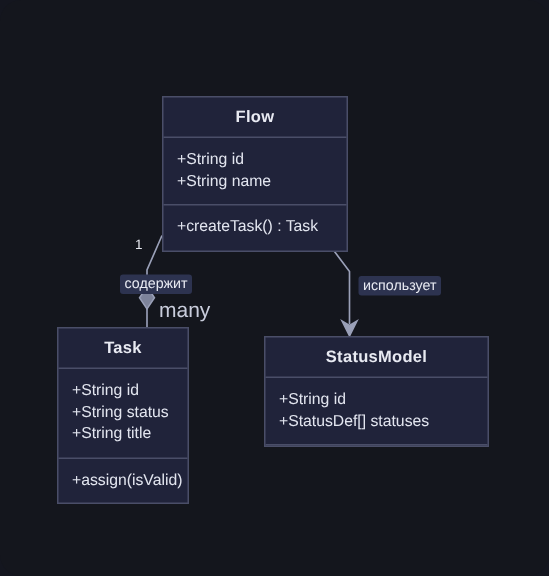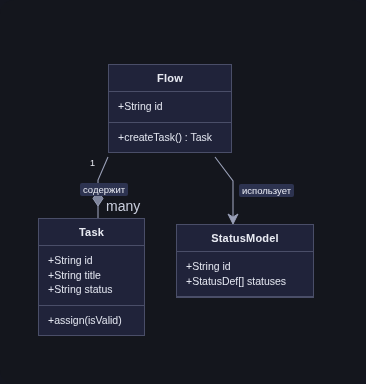--- a/index.html
+++ b/index.html
@@ -98,42 +98,43 @@
 
       <path d="M 215 157 L 233 181 L 233 216" fill="none" stroke="#9aa0b8" stroke-width="1.1"></path>
       <path d="M 233 224 L 228 214 L 233 217 L 238 214 Z" fill="#9aa0b8" stroke="#9aa0b8" stroke-width="1"></path>
     </svg>
 
     <div class="umlbox" style="left:108px; top:34px; width:124px;margin-top:30px;">
       <div class="uml-title">Flow</div>
       <div class="uml-sep"></div>
       <div class="uml-compartment">
         <div class="uml-line">+String id</div>
+        <div class="uml-line">+String name</div>
       </div>
       <div class="uml-sep"></div>
       <div class="uml-compartment">
         <div class="uml-line">+createTask() : Task</div>
       </div>
     </div>
 
-    <div class="umlbox" style="left:38px; top:218px; width:107px;">
+    <div class="umlbox" style="left:38px; top:218px; width:88px;">
       <div class="uml-title">Task</div>
       <div class="uml-sep"></div>
       <div class="uml-compartment">
         <div class="uml-line">+String id</div>
+        <div class="uml-line">+String status</div>
         <div class="uml-line">+String title</div>
-        <div class="uml-line">+String status</div>
       </div>
       <div class="uml-sep"></div>
       <div class="uml-compartment">
         <div class="uml-line">+assign(isValid)</div>
       </div>
     </div>
 
-    <div class="umlbox" style="left:176px; top:224px; width:138px;">
+    <div class="umlbox" style="left:176px; top:224px; width:150px;">
       <div class="uml-title">StatusModel</div>
       <div class="uml-sep"></div>
       <div class="uml-compartment">
         <div class="uml-line">+String id</div>
         <div class="uml-line">+StatusDef[] statuses</div>
       </div>
       <div class="uml-sep"></div>
     </div>
 
     <div class="mult-label" style="left:90px; top:158px;">1</div>

